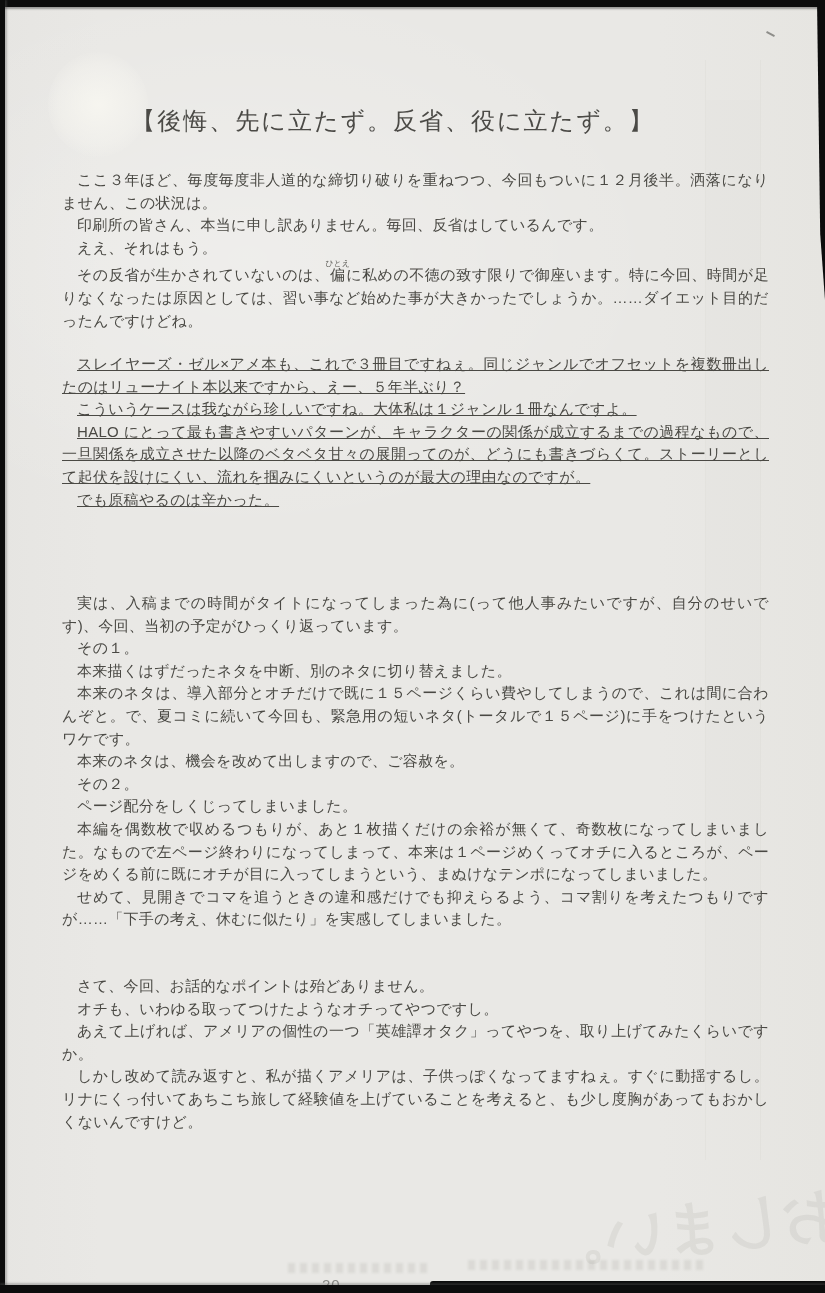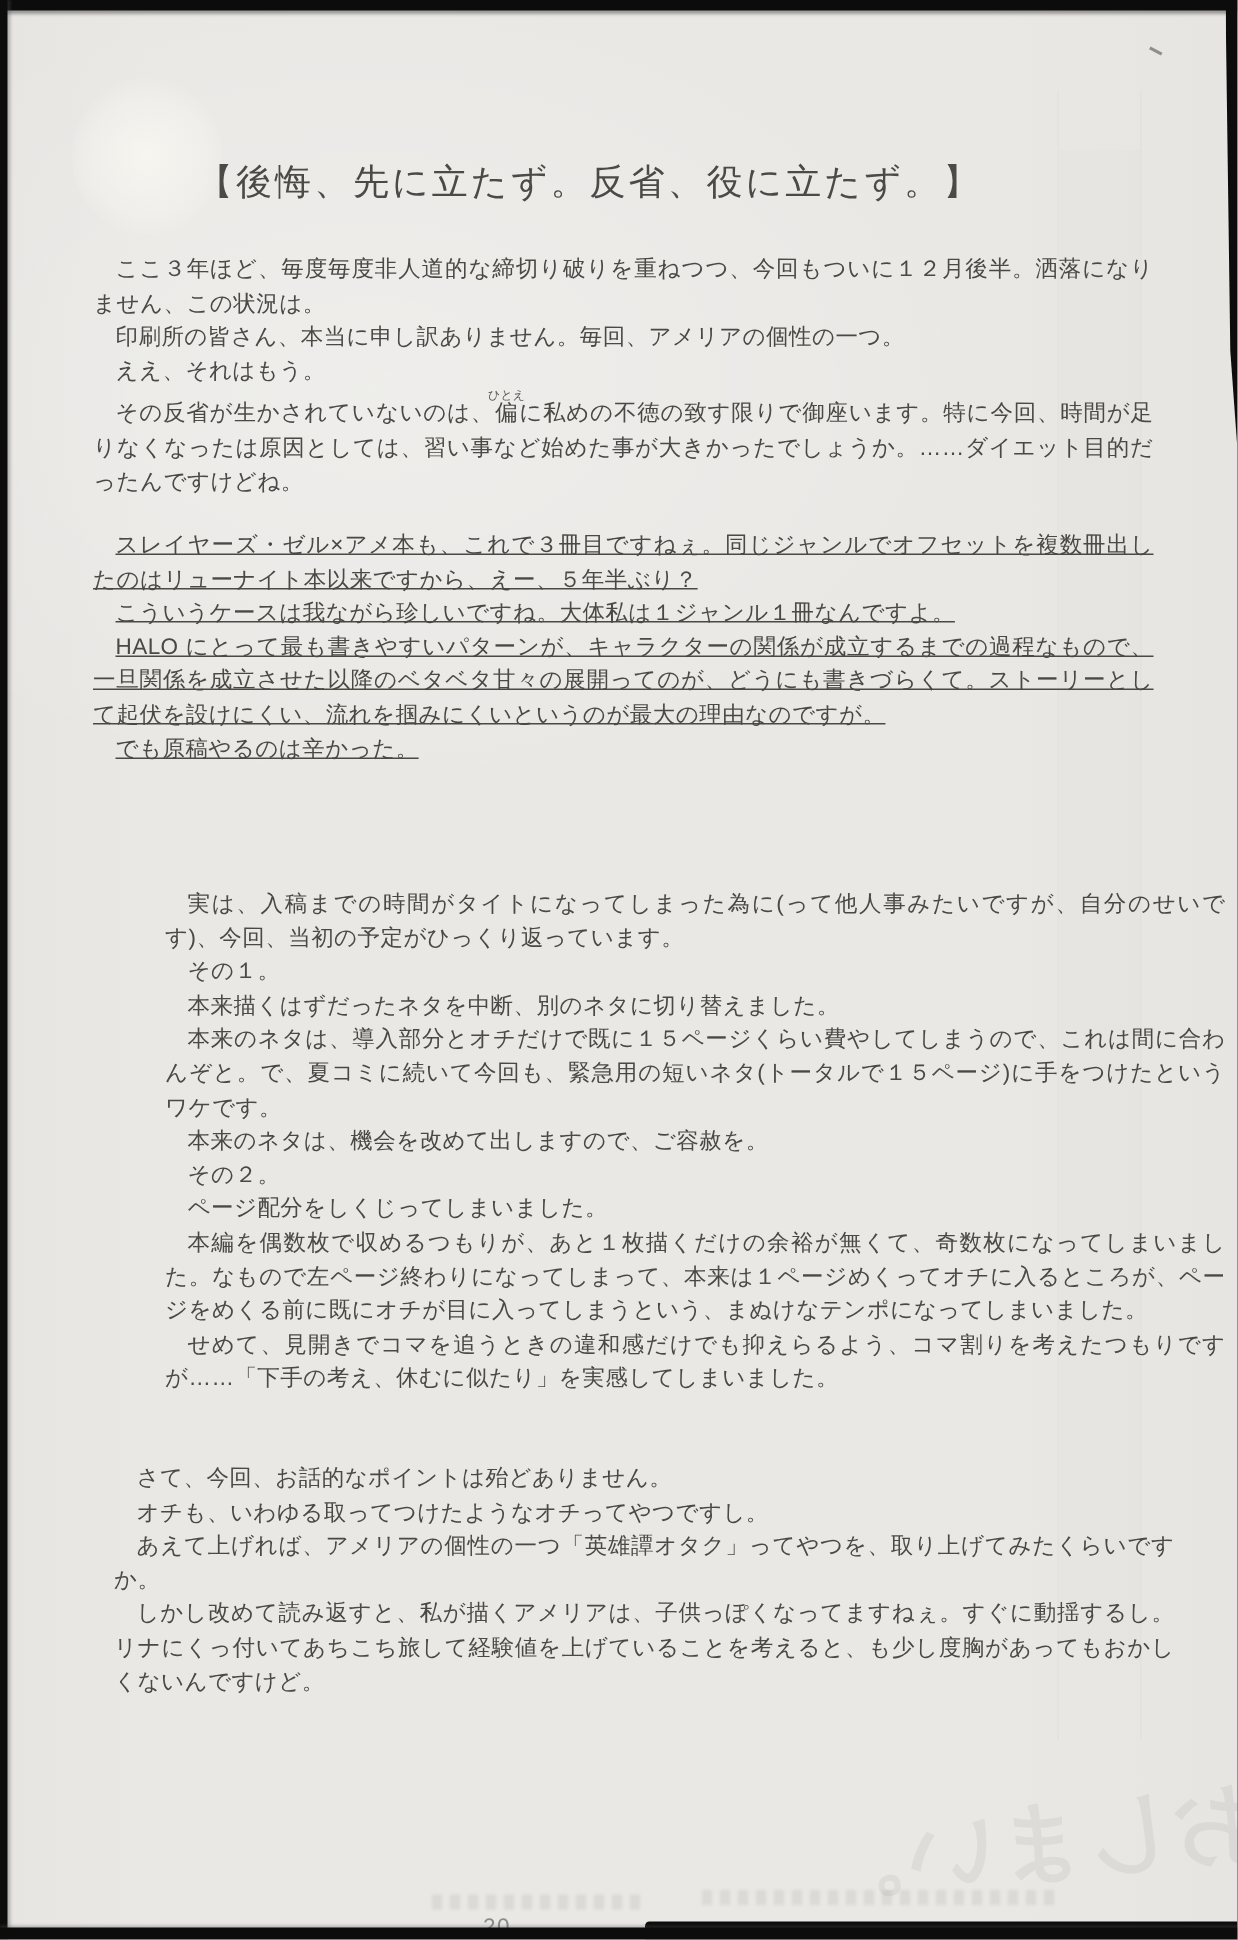--- a/index.html
+++ b/index.html
@@ -44,22 +44,22 @@
   
   .text-section{
     position:absolute;left:62px;width:707px;
     font-size:15px;line-height:22.6px;color:#4a4944;
     text-align:justify;word-break:break-all;
     z-index:5;letter-spacing:.3px;
   }
   .text-section p{margin:0;text-indent:1em;}
   .sec-1{top:169px;}
   .sec-2{top:353px;text-decoration:underline;}
-  .sec-3{top:592px;margin-left:48px;}
-  .sec-4{top:975px;margin-left:14px;}
+  .sec-3{top:592px;}
+  .sec-4{top:975px;}
   .sec-5{top:1159px;}
   ruby{ruby-position:over;}
   rt{font-size:8px;line-height:1;color:#5c5b56;letter-spacing:0;}
   
   .page-number{
     position:absolute;left:322px;top:1276px;
     font-size:15px;color:#8b8b88;z-index:10;letter-spacing:1px;
   }
   .bleedthrough-text{
     position:absolute;left:610px;top:1185px;width:230px;
@@ -82,21 +82,21 @@
   <div class="paper-stain"></div>
   <div class="streak streak-1"></div>
   <div class="streak streak-2"></div>
   <div class="streak-band"></div>
   <div class="speck"></div>
 
   <h1 class="title">【後悔、先に立たず。反省、役に立たず。】</h1>
 
   <section class="text-section sec-1">
       <p>ここ３年ほど、毎度毎度非人道的な締切り破りを重ねつつ、今回もついに１２月後半。洒落になりません、この状況は。</p>
-      <p>印刷所の皆さん、本当に申し訳ありません。毎回、アメリアの個性の一つ。</p>
+      <p>印刷所の皆さん、本当に申し訳ありません。毎回、反省はしているんです。</p>
       <p>ええ、それはもう。</p>
       <p>その反省が生かされていないのは、<ruby>偏<rt>ひとえ</rt></ruby>に私めの不徳の致す限りで御座います。特に今回、時間が足りなくなったは原因としては、習い事など始めた事が大きかったでしょうか。……ダイエット目的だったんですけどね。</p>
     </section>
   <section class="text-section sec-2">
       <p>スレイヤーズ・ゼル×アメ本も、これで３冊目ですねぇ。同じジャンルでオフセットを複数冊出したのはリューナイト本以来ですから、えー、５年半ぶり？</p>
       <p>こういうケースは我ながら珍しいですね。大体私は１ジャンル１冊なんですよ。</p>
       <p>HALO にとって最も書きやすいパターンが、キャラクターの関係が成立するまでの過程なもので、一旦関係を成立させた以降のベタベタ甘々の展開ってのが、どうにも書きづらくて。ストーリーとして起伏を設けにくい、流れを掴みにくいというのが最大の理由なのですが。</p>
       <p>でも原稿やるのは辛かった。</p>
     </section>
   <section class="text-section sec-3">

